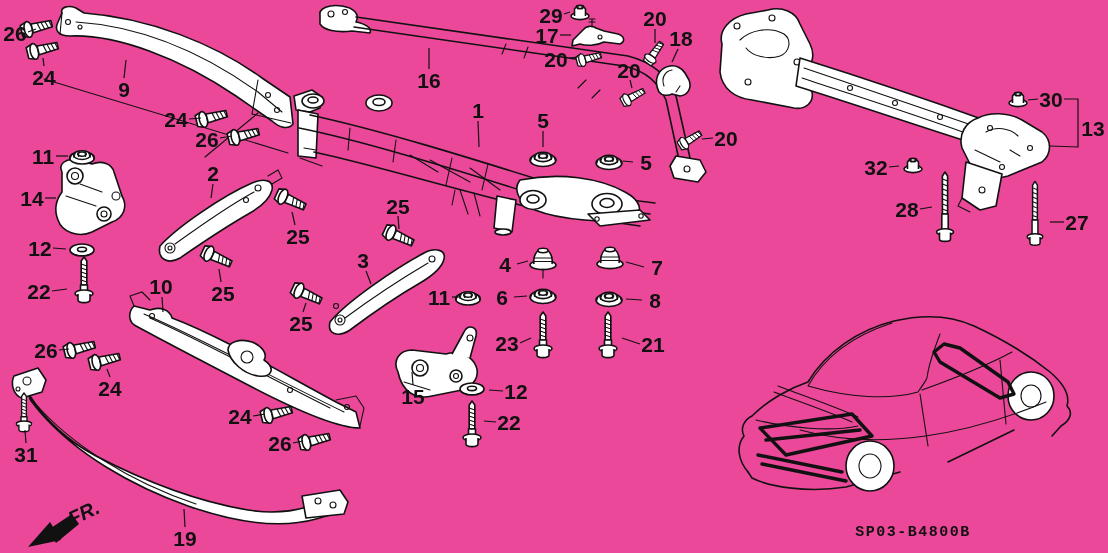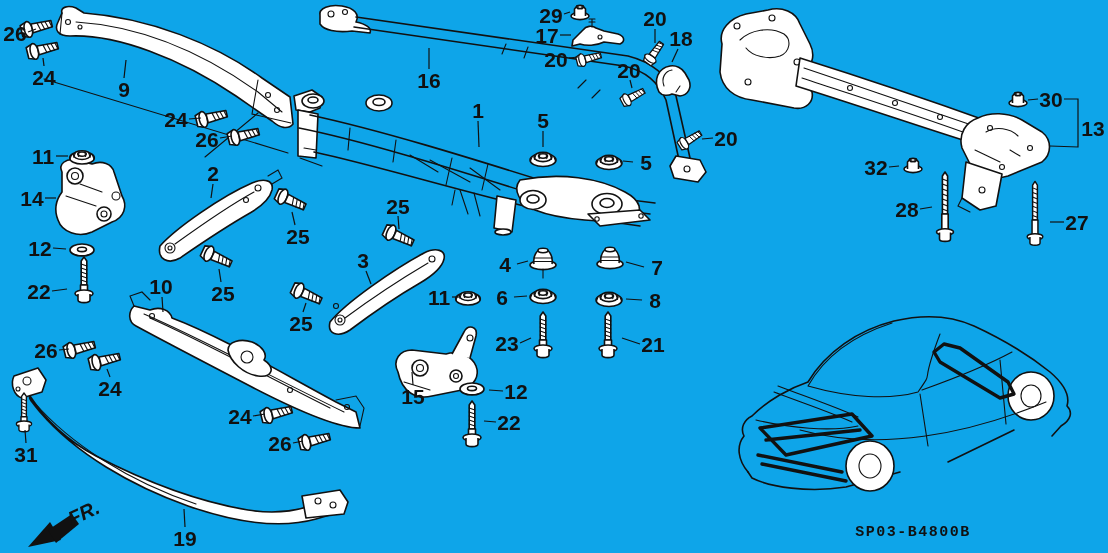--- a/index.html
+++ b/index.html
@@ -1,16 +1,16 @@
 <!DOCTYPE html>
 <html><head>
 <meta charset="utf-8">
 <style>
   html,body{margin:0;padding:0;background:#fff;}
-  .stage{position:relative;width:1108px;height:553px;background:#0ea5e9;overflow:hidden;}
+  .stage{position:relative;width:1108px;height:553px;background:#ec4899;overflow:hidden;}
   svg{position:absolute;left:0;top:0;}
   svg *{vector-effect:none;}
   .ln{stroke:#111;fill:none;stroke-width:1.6;stroke-linecap:round;stroke-linejoin:round;}
   .fw{stroke:#111;fill:#fff;stroke-width:1.6;stroke-linejoin:round;}
   .thin{stroke:#111;fill:none;stroke-width:1.1;stroke-linecap:round;}
   .bold{stroke:#111;fill:none;stroke-width:3.4;stroke-linecap:round;stroke-linejoin:round;}
   .leader{stroke:#111;fill:none;stroke-width:1.2;}
   .callout{font:700 21px "Liberation Sans", sans-serif;fill:#111;text-anchor:middle;dominant-baseline:central;}
   .code{font:700 15px "Liberation Mono", monospace;letter-spacing:1.5px;fill:#111;text-anchor:middle;}
   .fr{font:italic 700 20px "Liberation Sans", sans-serif;fill:#111;}

